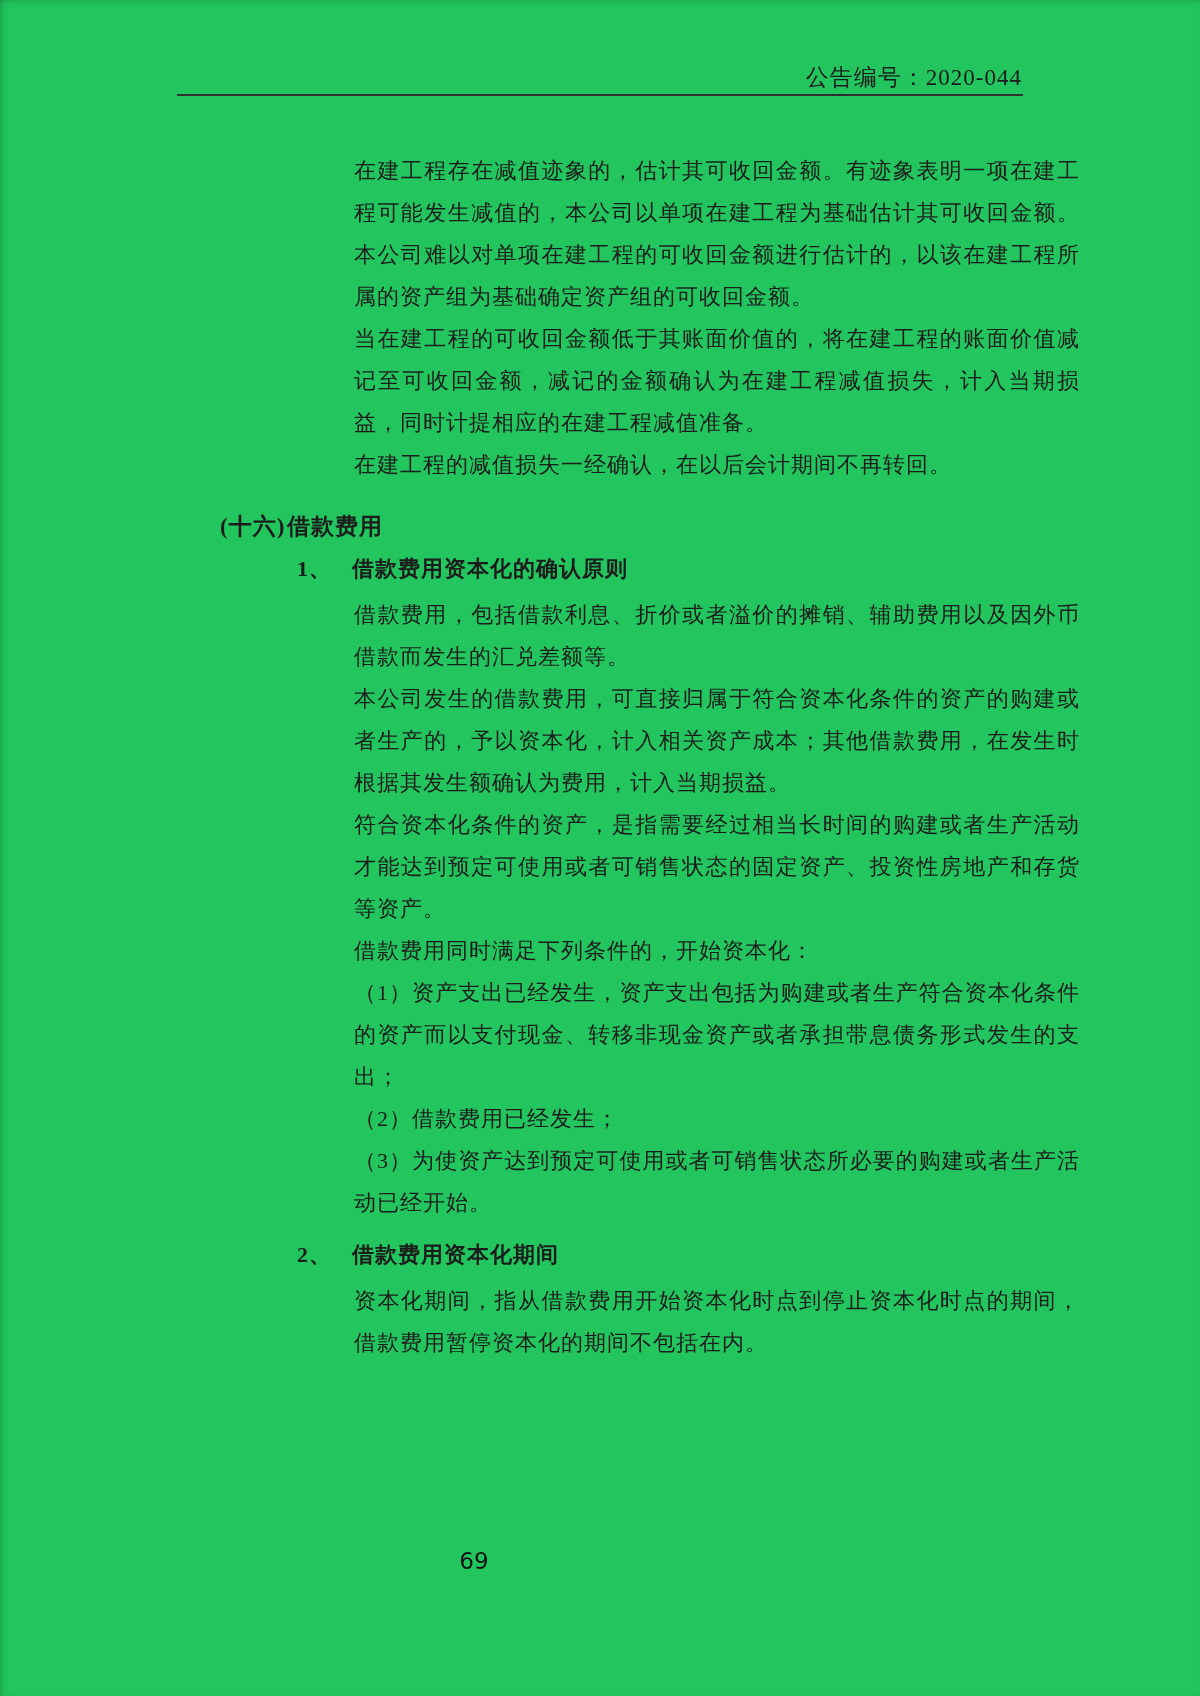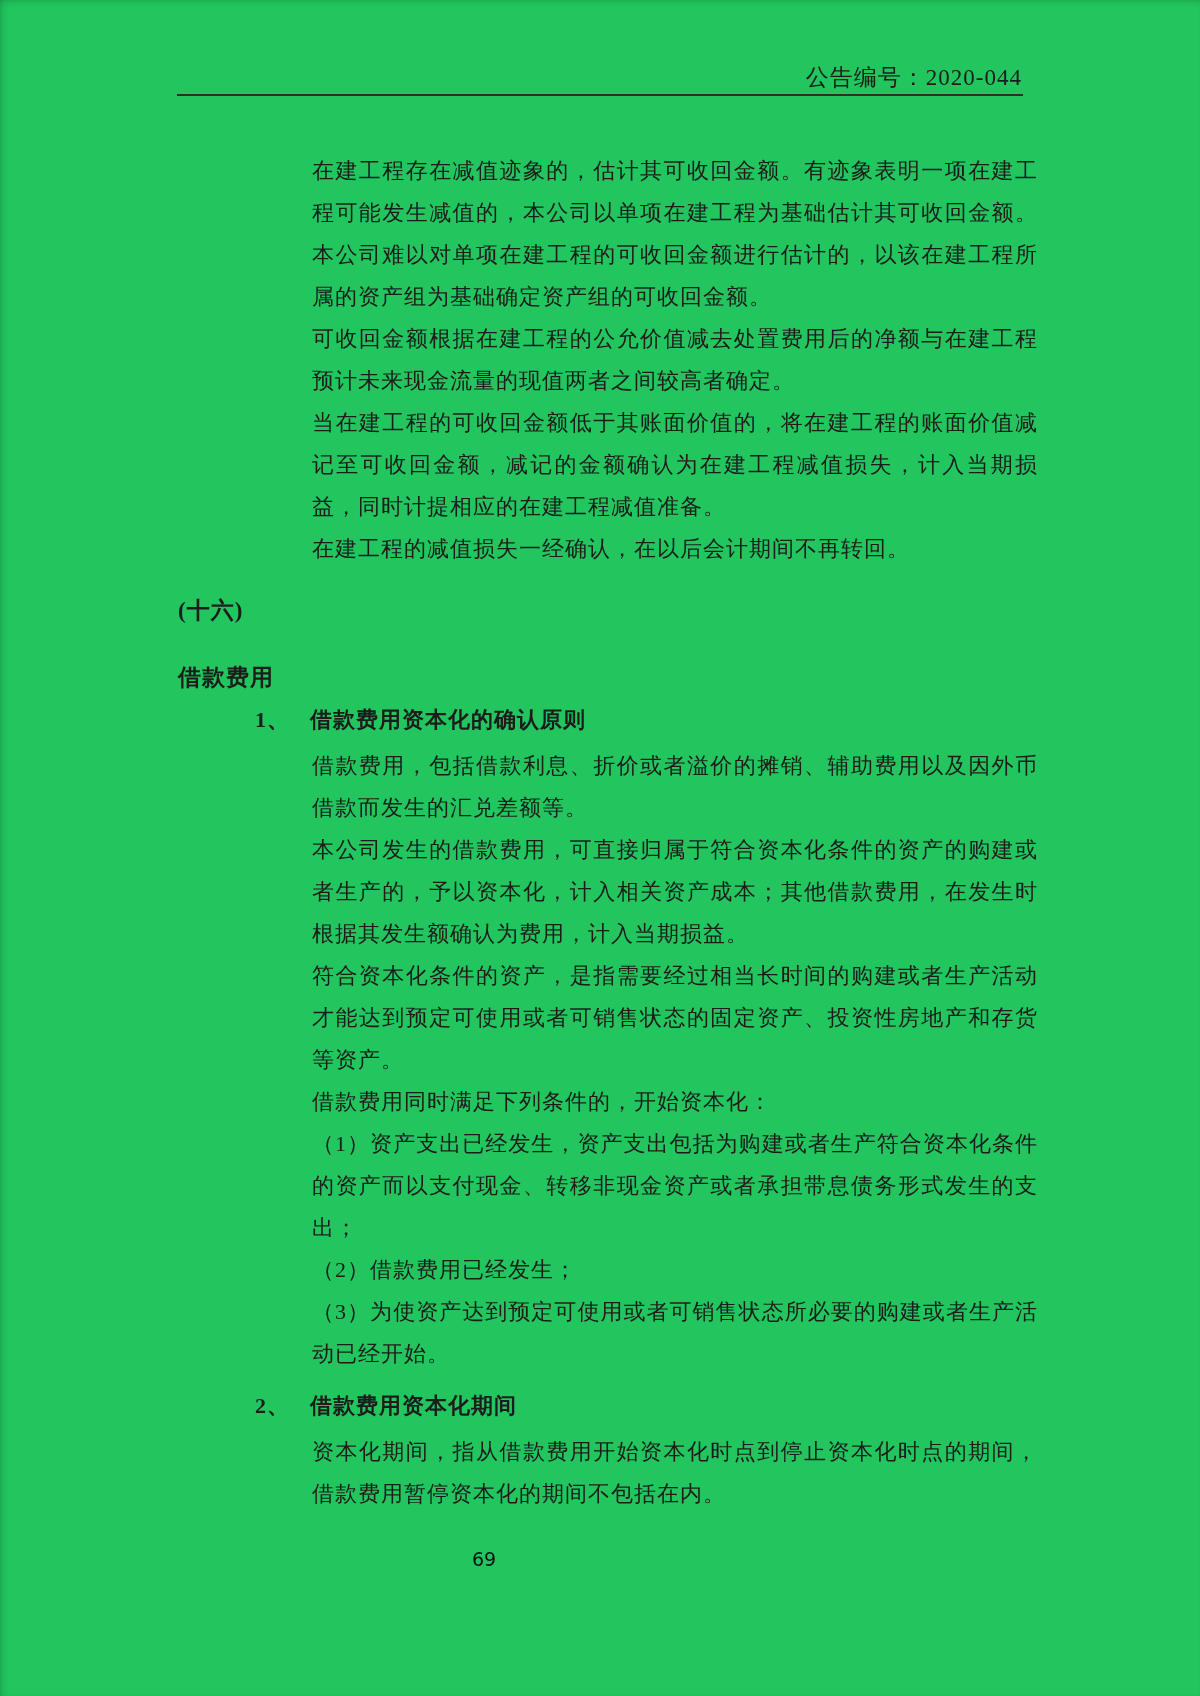--- a/index.html
+++ b/index.html
@@ -27,75 +27,74 @@
     left:177px;
     width:846px;
     height:2px;
     background:#2f2f2f;
   }
   .content{
     position:absolute;
     top:150px;
     left:0;
     width:964px;
+    padding-left:42px;
   }
   p.body{
     margin:0 0 0 312px;
     width:726px;
     font-size:22px;
     line-height:42px;
     text-align:justify;
     text-justify:inter-character;
     letter-spacing:1px;
   }
   .h-section{
     display:flex;
     margin:26px 0 0 178px;
     font-size:23px;
     font-weight:bold;
     line-height:30px;
     letter-spacing:1px;
-    flex-direction:column;
   }
   .h-section .num{width:67px;flex:0 0 67px;}
   .h-sub{
     display:flex;
     margin:12px 0 0 255px;
     font-size:22px;
     font-weight:bold;
     line-height:30px;
     letter-spacing:1px;
   }
   .h-sub .num{width:55px;flex:0 0 55px;}
   .h-sub.second{margin-top:16px;}
   .after-heading{margin-top:10px;}
   .page-number{
     position:absolute;
     top:1548px;
-    left:10px;
+    left:0;
     width:948px;
     text-align:center;
     font-family:"DejaVu Sans","Liberation Sans",sans-serif;
-    font-size:19px;
+    font-size:23px;
     color:#111;
   }
 </style>
 </head>
 <body>
 
 <div class="page">
 
   <div class="doc-number">公告编号：2020-044</div>
 
   <div class="header-rule"></div>
 
   <div class="content">
 
     <p class="body">在建工程存在减值迹象的，估计其可收回金额。有迹象表明一项在建工程可能发生减值的，本公司以单项在建工程为基础估计其可收回金额。本公司难以对单项在建工程的可收回金额进行估计的，以该在建工程所属的资产组为基础确定资产组的可收回金额。</p>
-    <p class="body">可收回金额根据在建工程的公允价值减去处置费用后的净额与在建工程预计未来现金流量的现值两者之间较高者确定。</p>
     <p class="body">当在建工程的可收回金额低于其账面价值的，将在建工程的账面价值减记至可收回金额，减记的金额确认为在建工程减值损失，计入当期损益，同时计提相应的在建工程减值准备。</p>
     <p class="body">在建工程的减值损失一经确认，在以后会计期间不再转回。</p>
 
     <div class="h-section">
       <span class="num">(十六)</span>
       <span>借款费用</span>
     </div>
 
     <div class="h-sub">
       <span class="num">1、</span>

